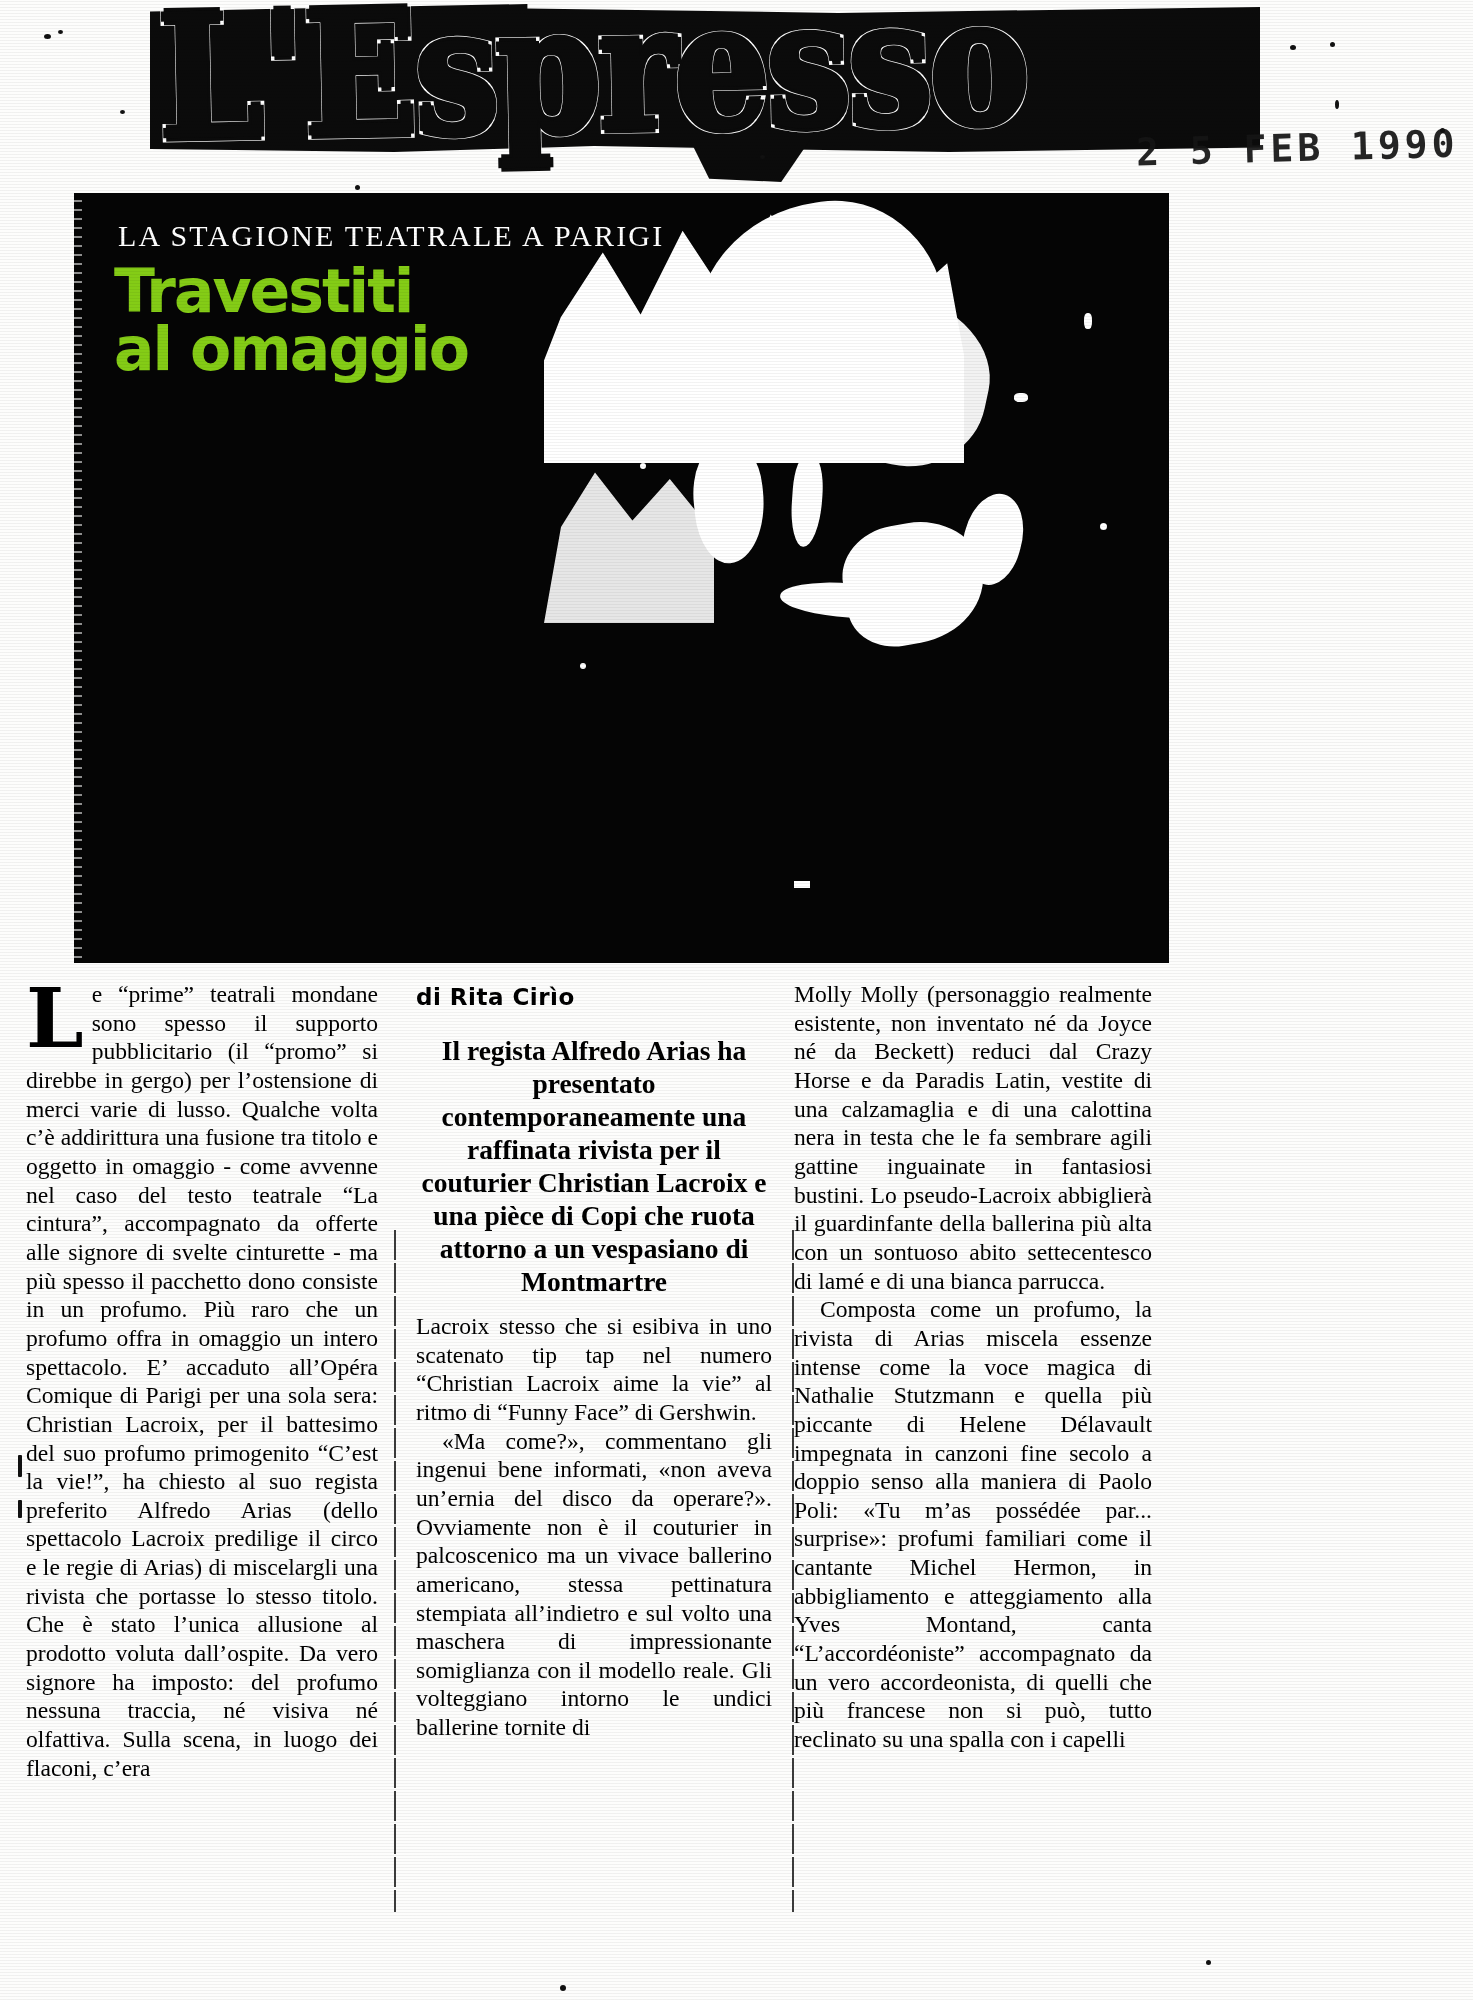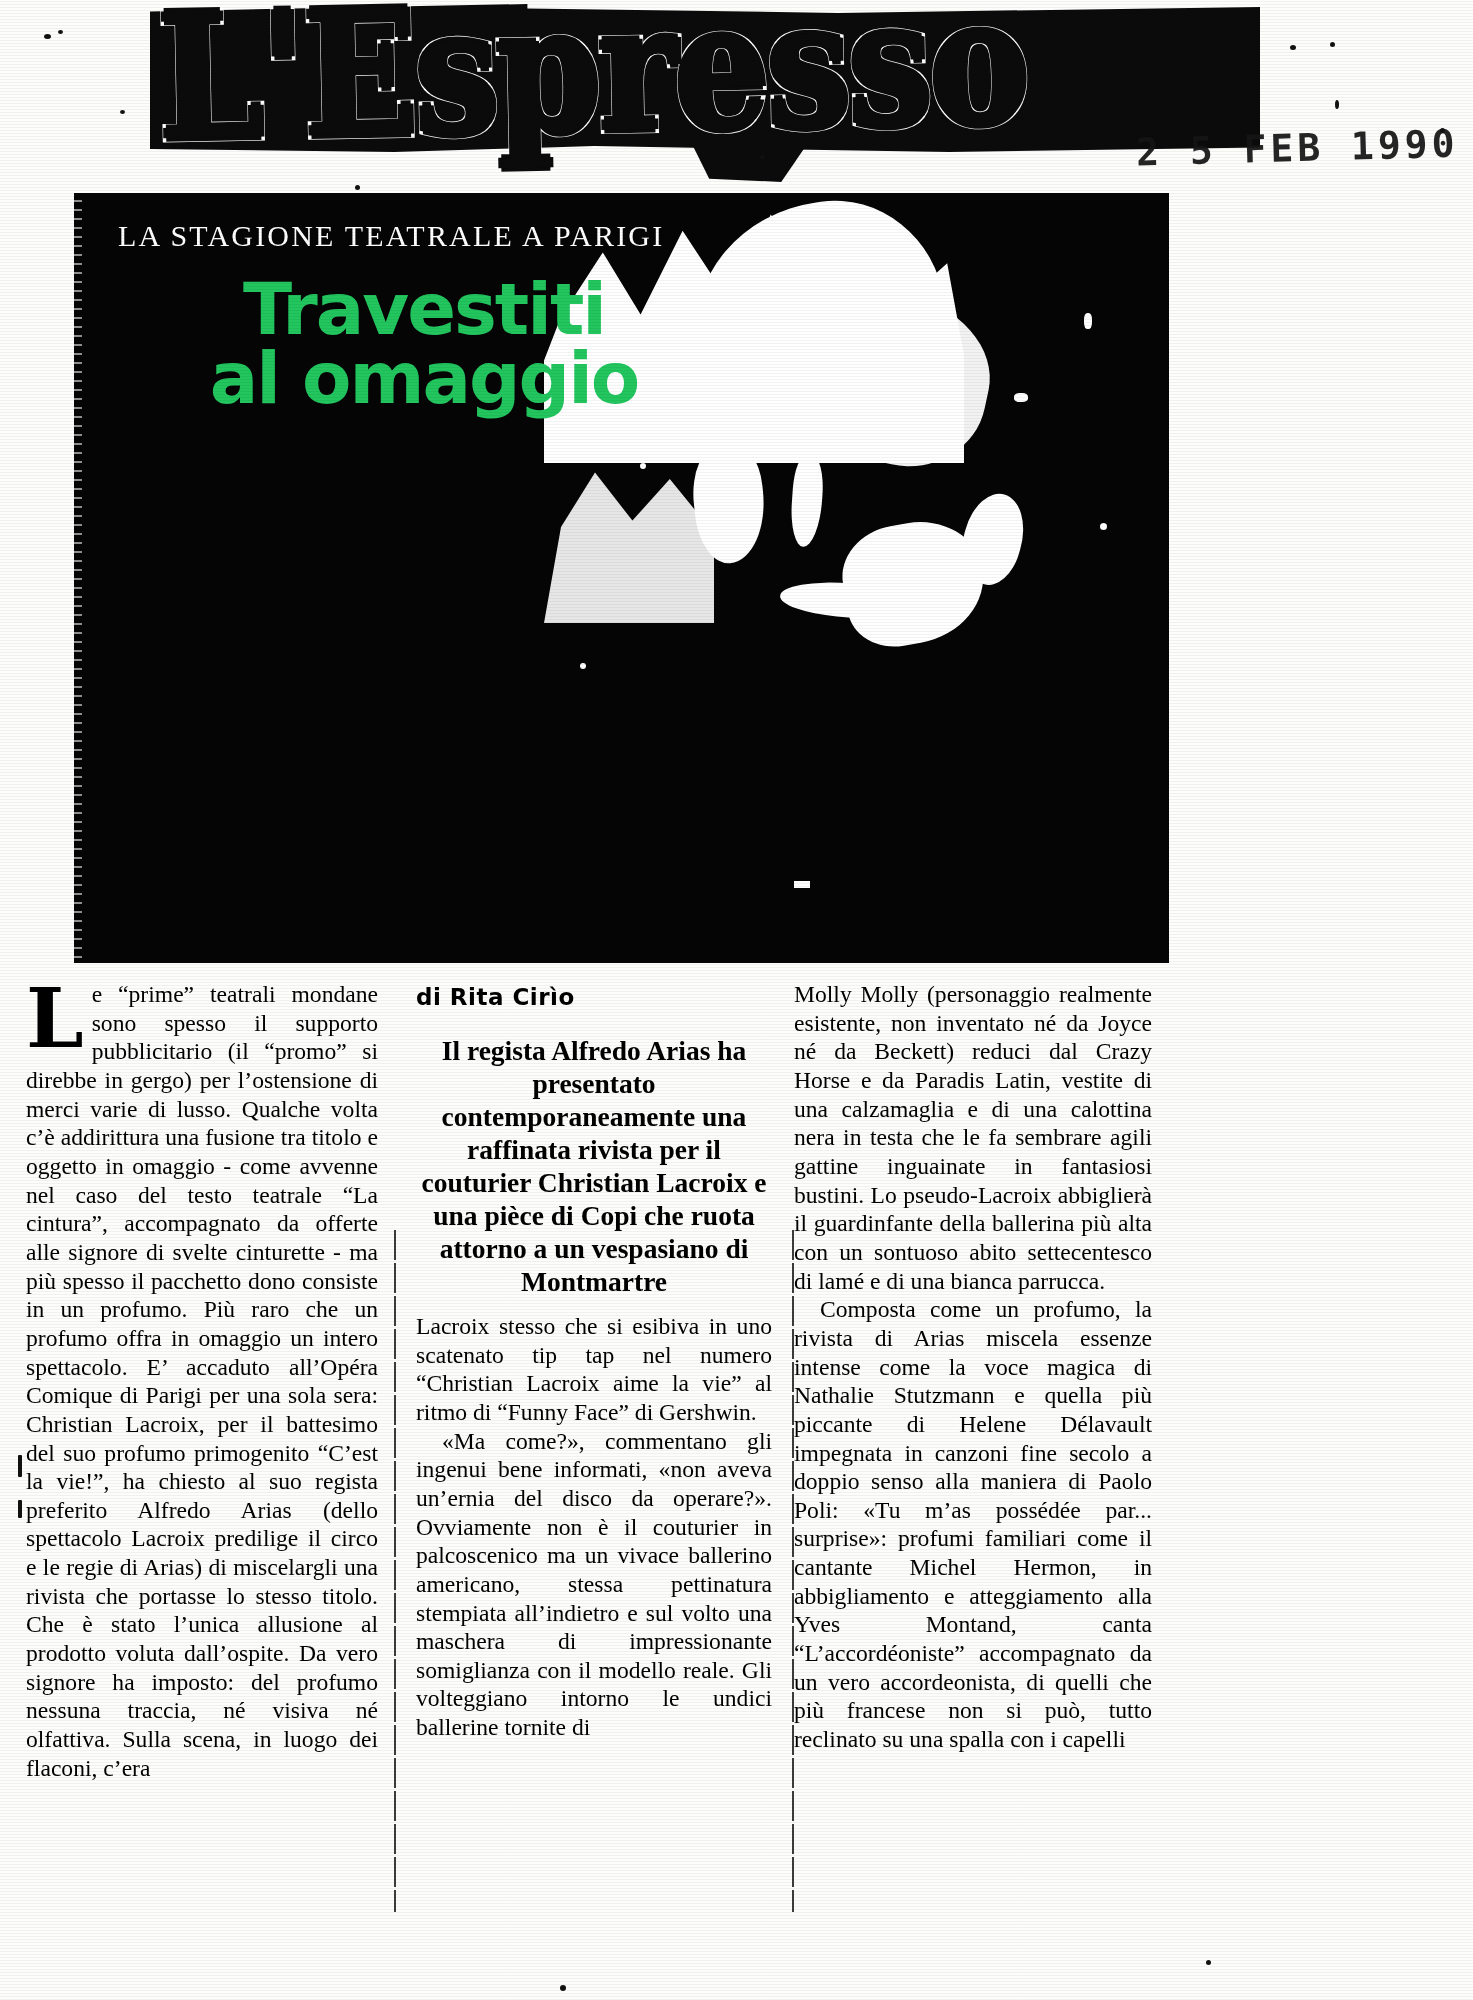--- a/index.html
+++ b/index.html
@@ -54,38 +54,37 @@
     color:#151515;
     transform:rotate(-1.6deg);
     opacity:.93;
   }
 
   
   .hero{
     position:absolute;left:74px;top:193px;width:1095px;height:770px;
     background:#050505;
     overflow:hidden;
-    text-align:center;
   }
   .hero-edge{position:absolute;left:0;top:0;width:8px;height:100%;
     background:repeating-linear-gradient(#050505 0 7px,#ffffff 7px 9px);opacity:.55;}
   .kicker{
     position:absolute;left:44px;top:26px;
     font-family:"Liberation Serif", serif;
     font-size:30px;letter-spacing:2.2px;color:#fff;font-weight:400;
     white-space:nowrap;
   }
   .headline{
-    position:absolute;left:40px;top:82px;width:620px;
+    position:absolute;left:40px;top:70px;width:620px;
     font-family:"DejaVu Sans", sans-serif;
     font-weight:700;
-    font-size:72px;
+    font-size:60px;
     line-height:0.96;
     letter-spacing:-2px;
-    color:#22c55e;
+    color:#84cc16;
   }
   .headline span{display:block;}
 
   
   .portrait{position:absolute;left:470px;top:0;width:625px;height:770px;}
   .p{position:absolute;background:#ffffff;}
   .wig{
     left:150px;top:10px;width:250px;height:210px;
     border-radius:58% 46% 38% 52%/62% 58% 40% 44%;
     transform:rotate(-8deg);

